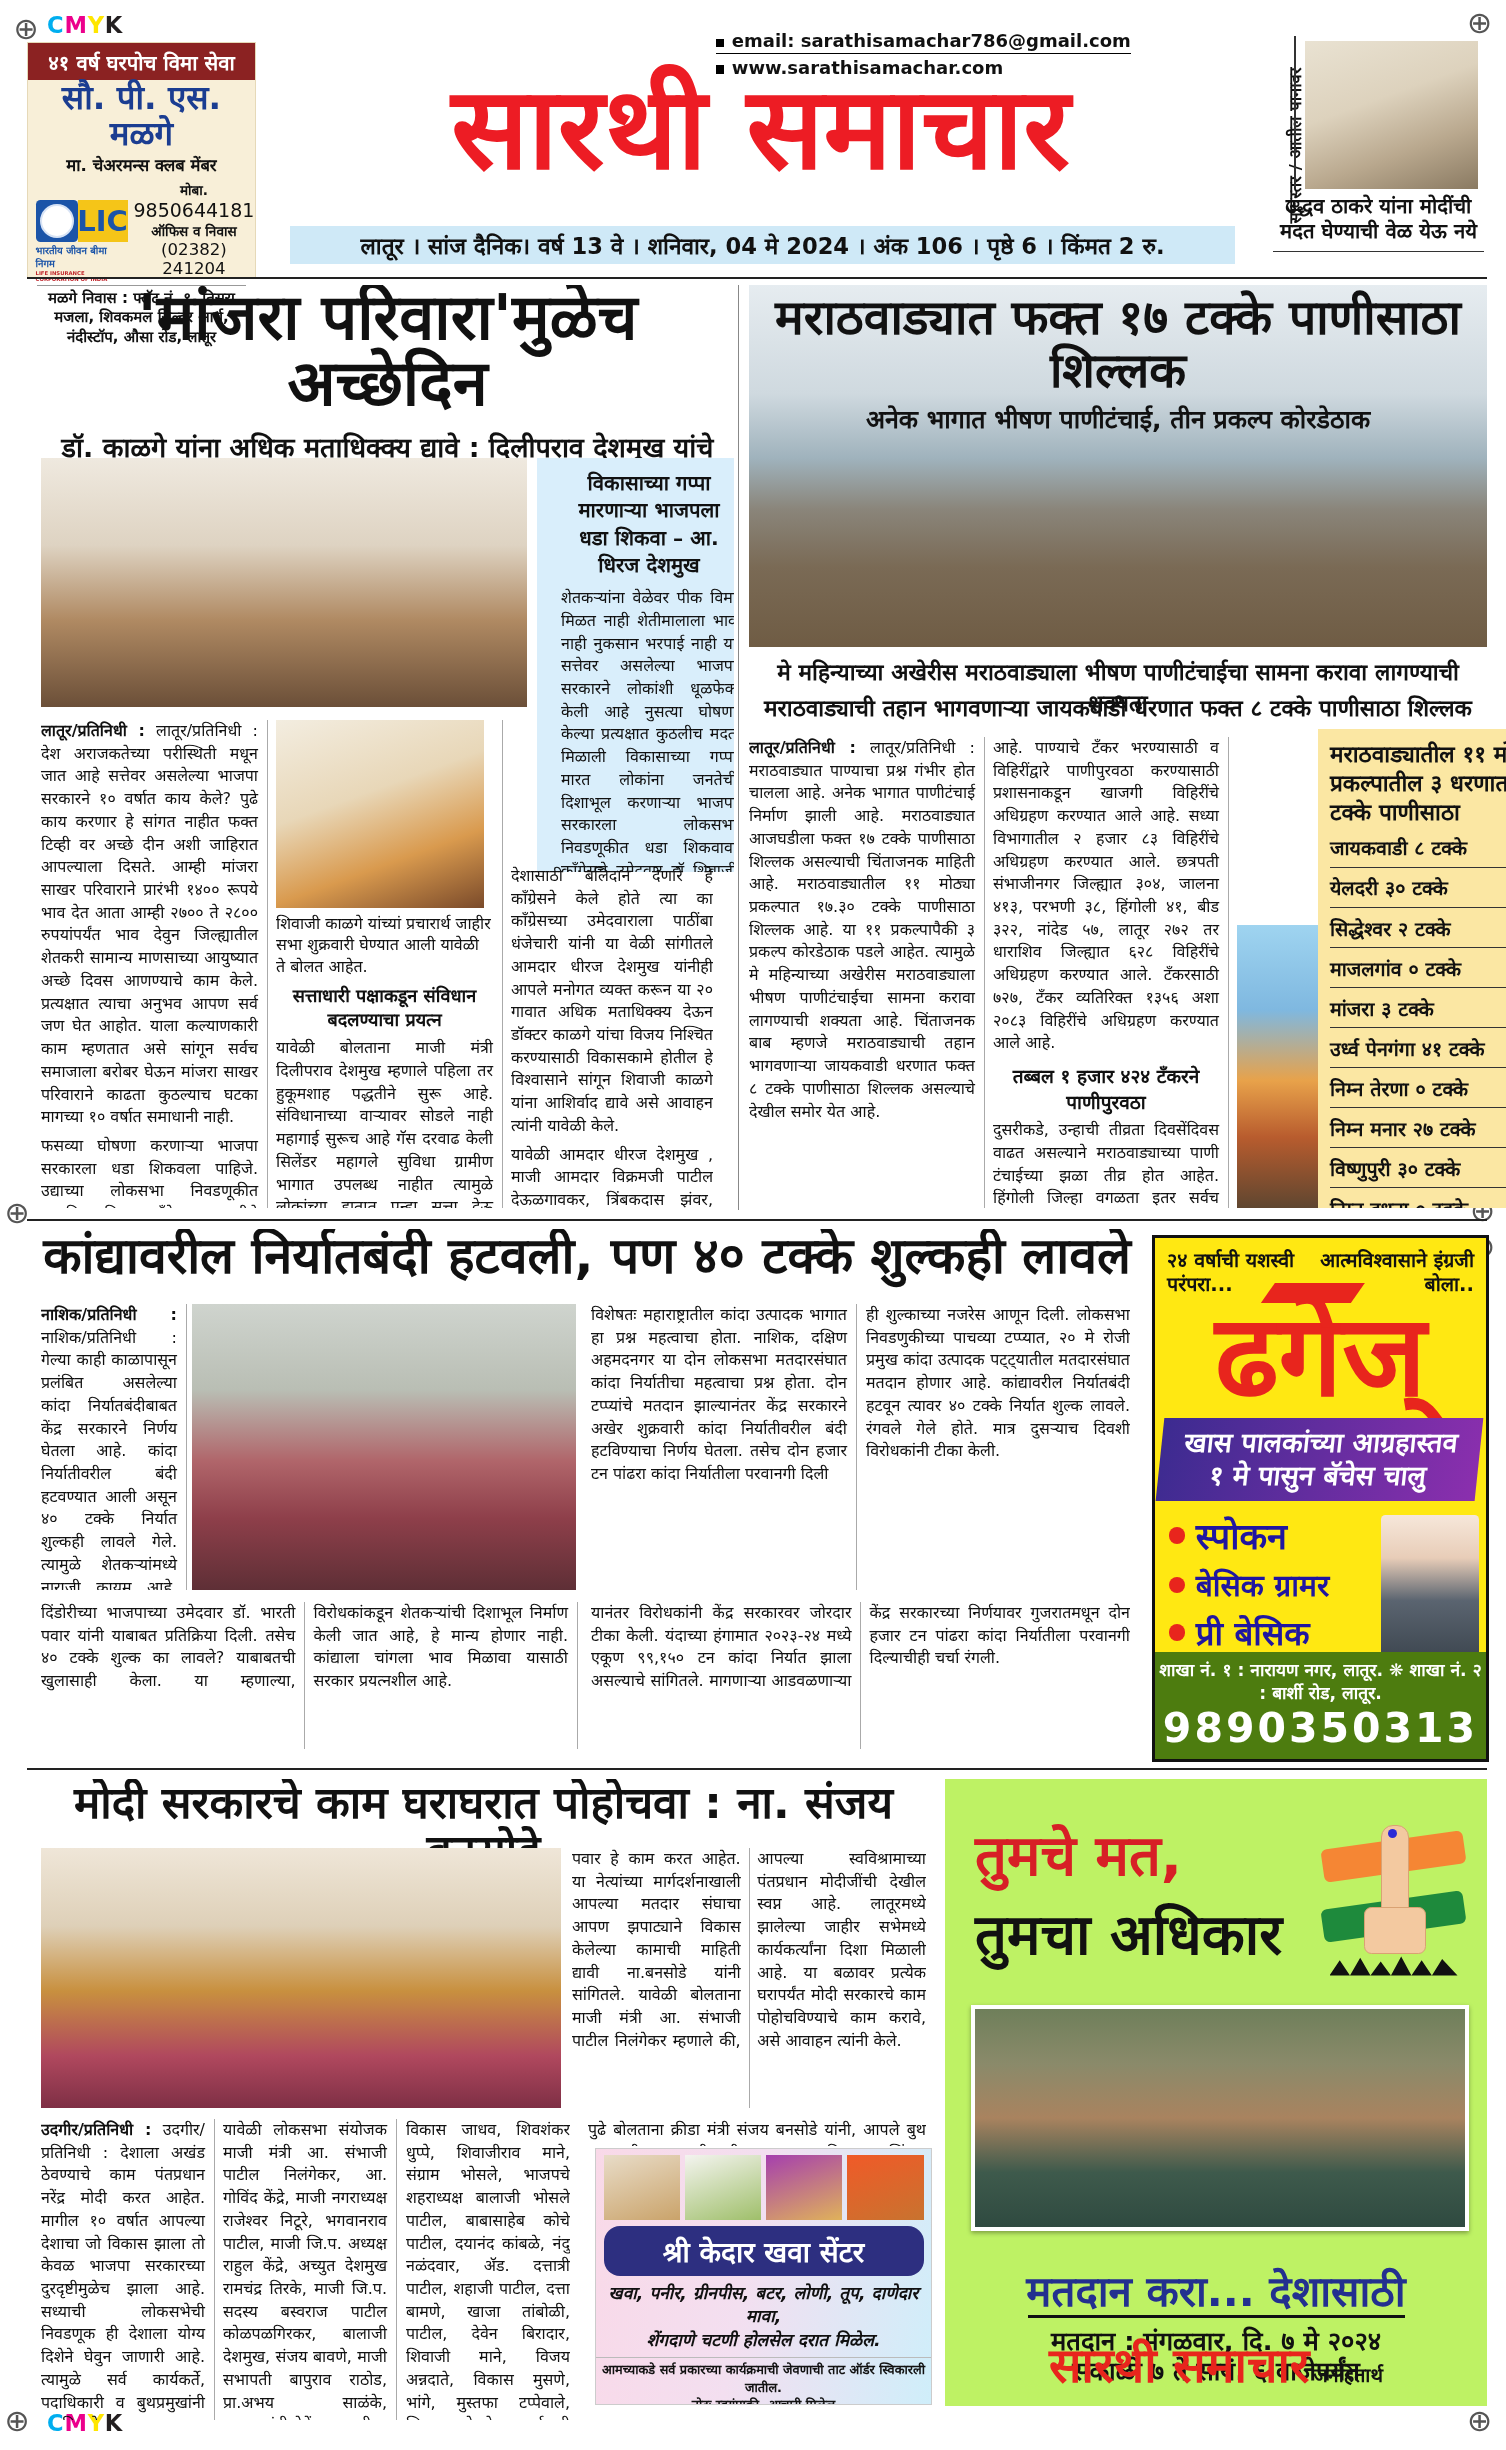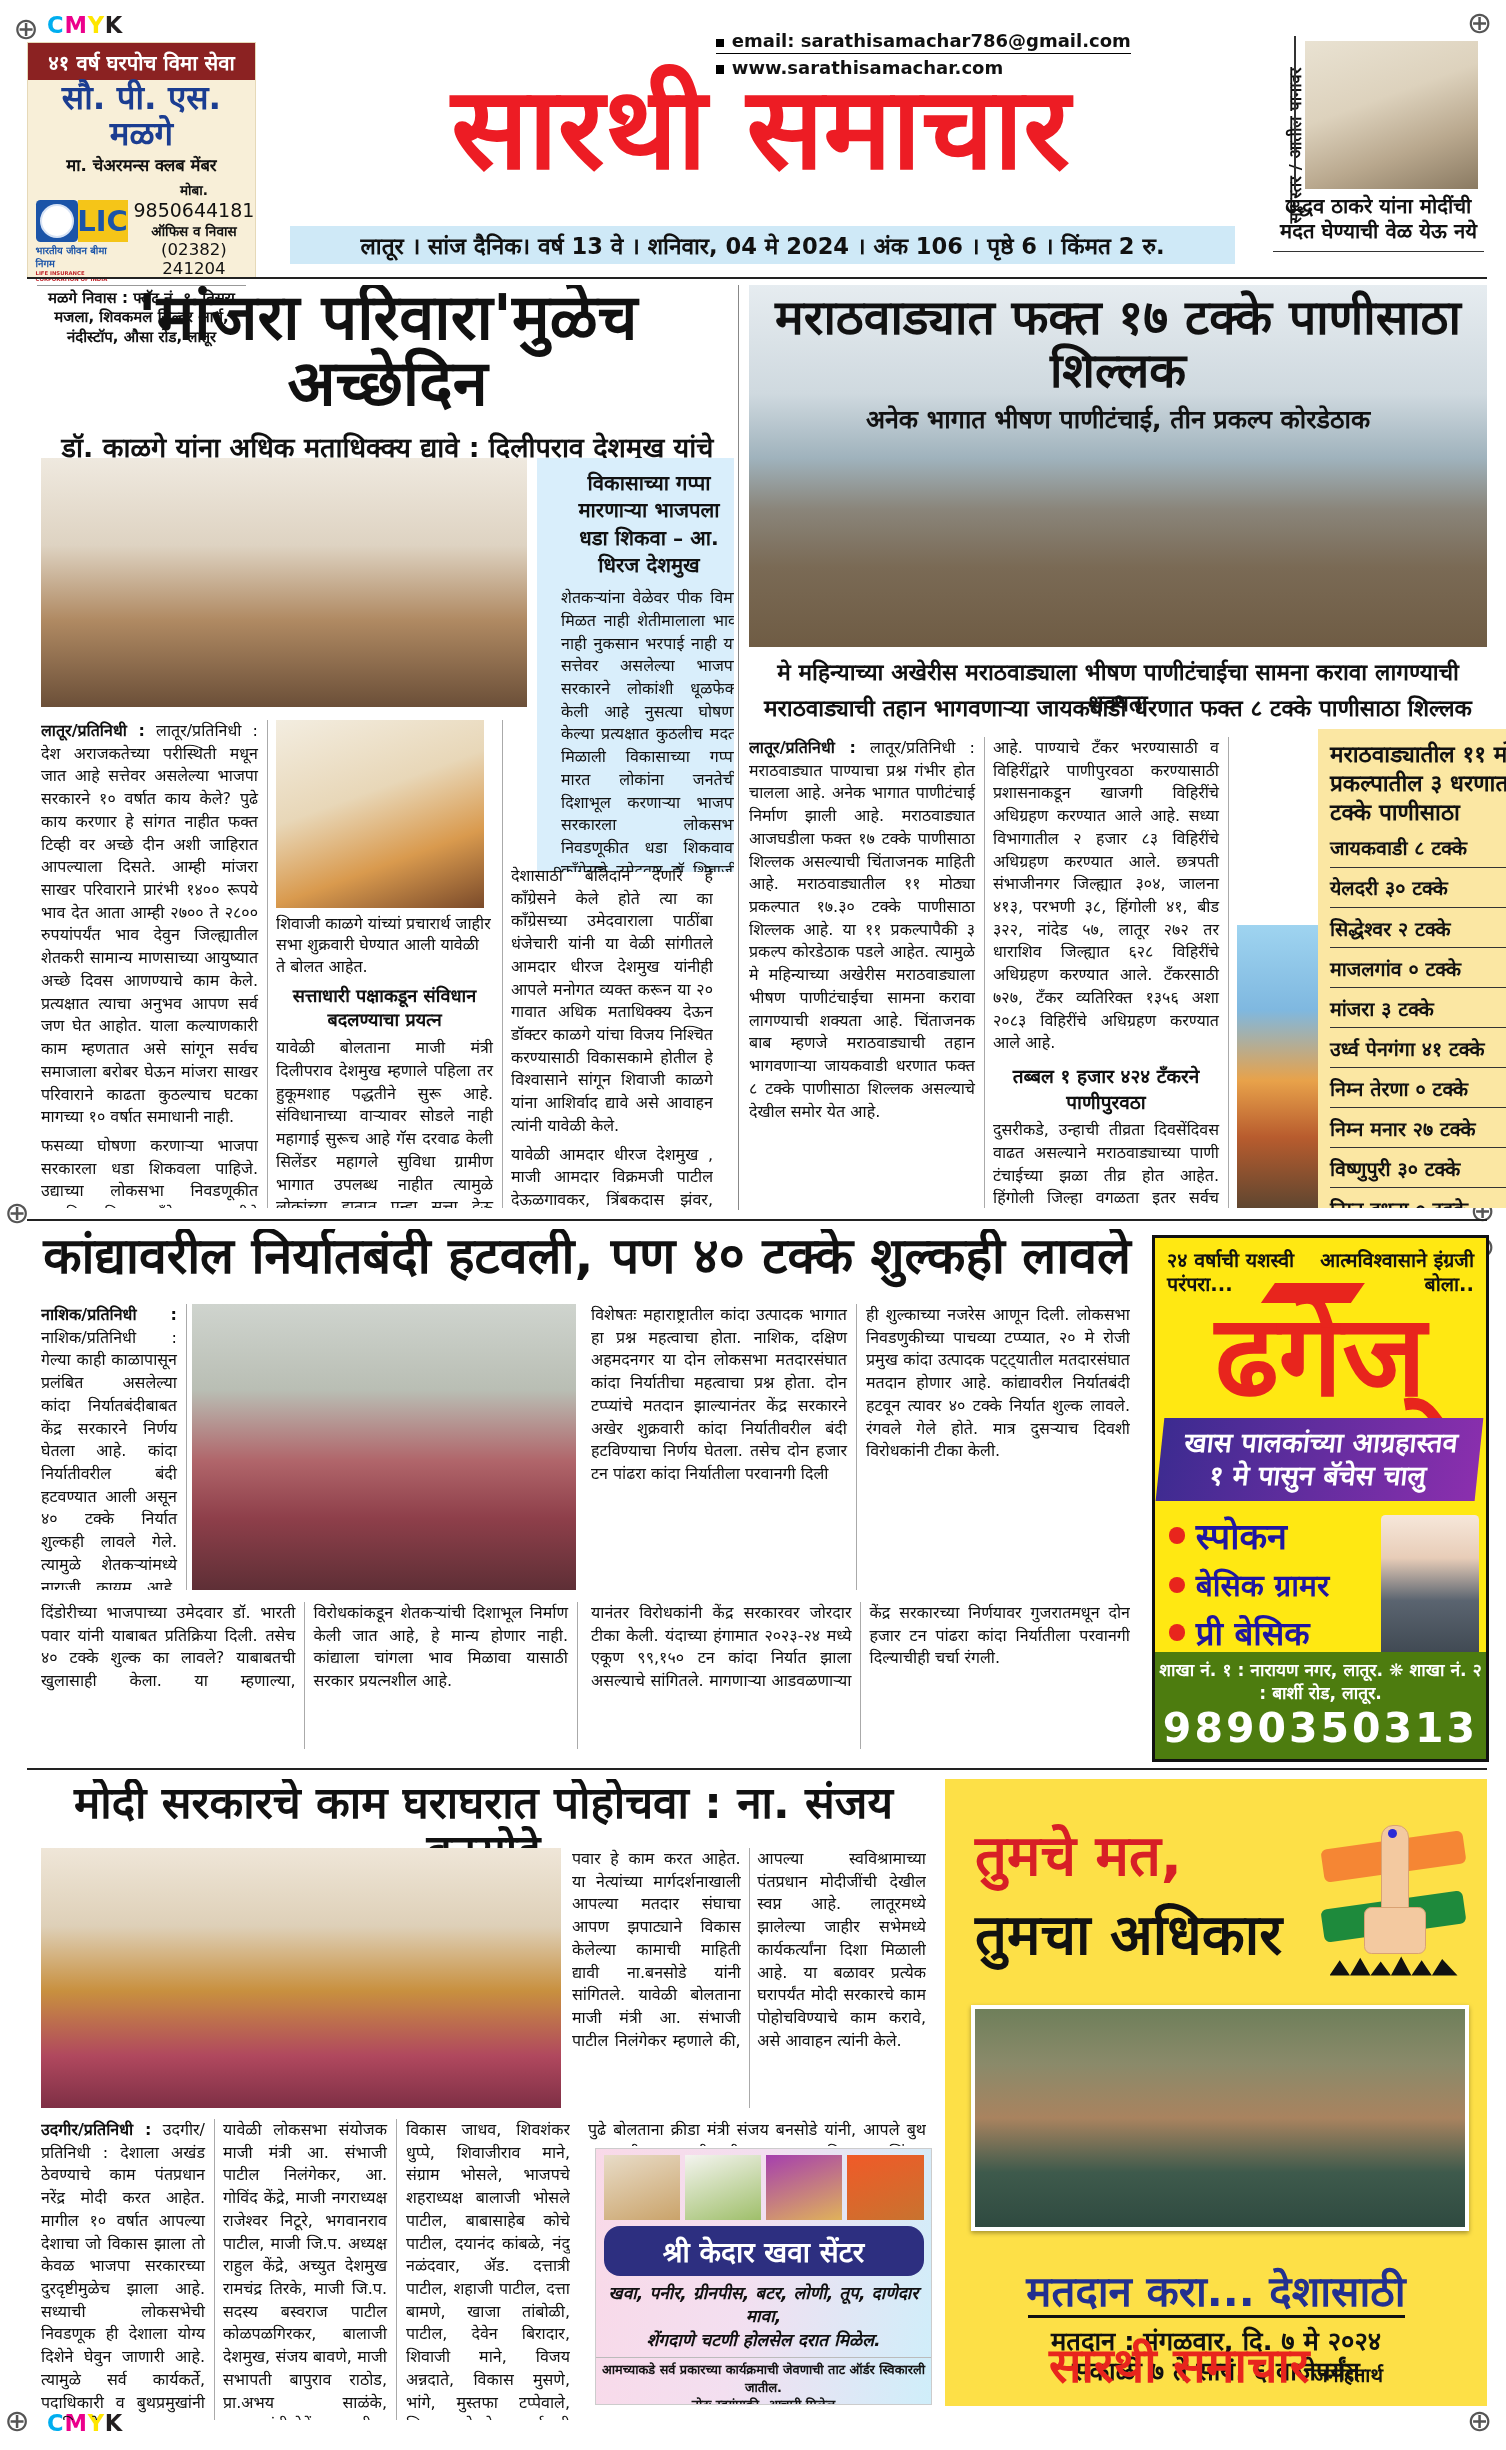--- a/index.html
+++ b/index.html
@@ -50,21 +50,21 @@
   .dj-band div{font-size:27px;font-weight:800;line-height:1.25;}
   .dj-item{color:#2016a0;font-weight:800;display:flex;align-items:center;gap:10.5px;}
   .dj-dot{width:16.6px;height:16.6px;border-radius:50%;background:#e8251d;flex:0 0 auto;}
   .dj-footer{background:#4d7c0f;color:#fff;text-align:center;}
   
   .khawa{background:linear-gradient(100deg,#f9d9e8 0%,#f3dff0 45%,#cfeefa 100%);border:0.8px solid #ccc;}
   .kh-band{background:#2d2f80;color:#fff;font-size:28px;font-weight:800;text-align:center;padding:6px 0;border-radius:16px;}
   .kh-line1{font-size:17.3px;font-weight:700;font-style:italic;text-align:center;line-height:1.35;}
   .kh-small{font-size:12.8px;font-weight:600;text-align:center;line-height:1.35;}
   
-  .vote{background:#fde047;}
+  .vote{background:#bef264;}
   .vt-red{color:#d71f26;font-size:56px;font-weight:800;line-height:1.15;}
   .vt-black{color:#111;font-size:56px;font-weight:800;line-height:1.15;}
   .vt-slogan{color:#23308f;font-size:42px;font-weight:800;}
   .vt-meta{font-size:25.6px;font-weight:700;}
   .vt-brand{color:#e8251d;font-size:48px;font-weight:800;}
   .vt-note{font-size:19.6px;font-weight:700;}
 </style>
 </head>
 <body>
 

